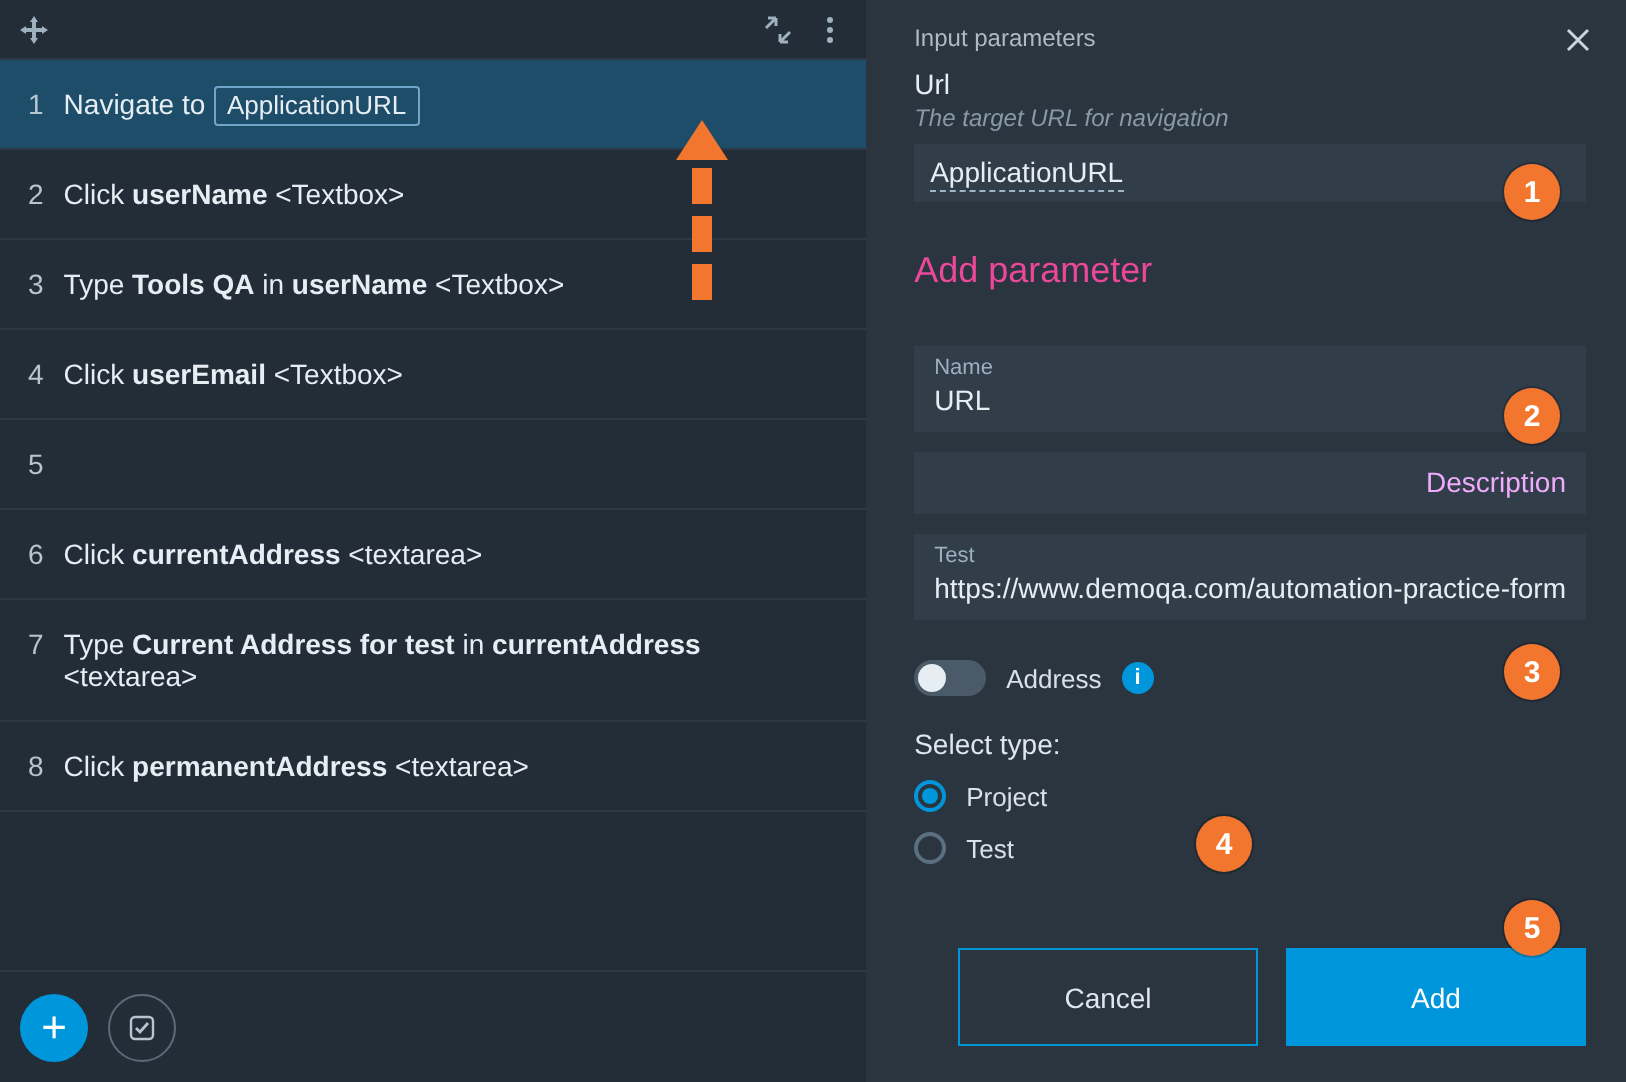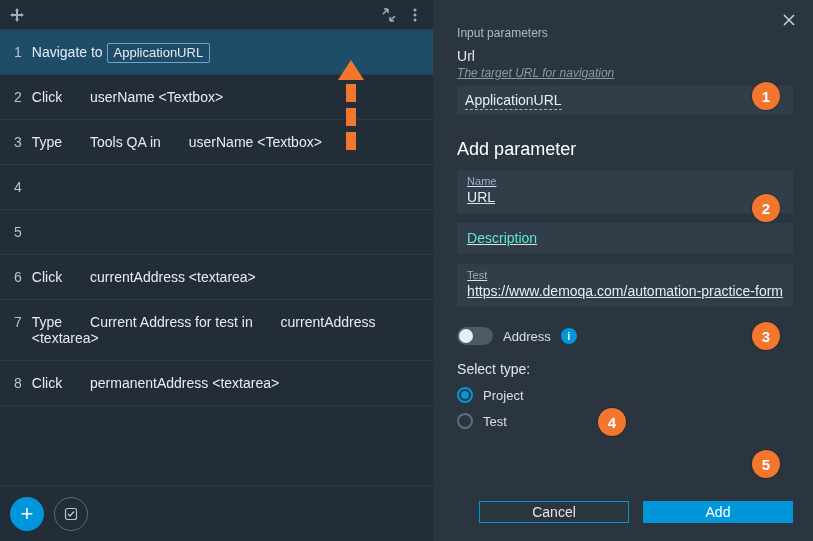--- a/index.html
+++ b/index.html
@@ -31,67 +31,66 @@
     border-bottom: 1px solid #2d3a46;
     display:flex; flex-direction:column; gap:4px;
     cursor:pointer;
   }
   .step.selected {
     background: #1e4d6a;
   }
   .step-title { display:flex; gap:10px; align-items:baseline; color:#e6edf3; font-size:14px; }
   .step-num { color:#b8c5d0; font-weight:400; }
   .step-text { color:#e6edf3; }
-  .step-text b { font-weight:400;margin-left:24px; }
+  .step-text b { font-weight:700; }
   .step-text .param {
     border:1px solid #6fa5c9; padding:1px 6px 2px; border-radius:2px;
     font-size:13px; color:#e6edf3;
   }
   .step-desc { color:#9aacb9; font-size:12px; padding-left: 20px; }
   .left-footer {
     height: 56px; display:flex; align-items:center; gap:10px;
     padding: 0 10px; border-top:1px solid #2d3a46;
   }
   .circle-btn {
     width:34px;height:34px;border-radius:50%;
     display:flex;align-items:center;justify-content:center;
     cursor:pointer;
   }
   .circle-btn.plus { background:#0096db; color:#fff; font-size:22px; font-weight:300; }
   .circle-btn.record { border:1px solid #5a6b79; color:#b8c5d0; }
 
   .right {
     flex:1; height:541px; background:#2a3540;
-    position:relative; padding: 14px 20px 18px 24px;
+    position:relative; padding: 0 20px 18px 24px;
     display:flex; flex-direction:column;
   }
   .close-x {
     position:absolute; top:10px; right:14px;
     width:20px;height:20px;display:flex;align-items:center;justify-content:center;
     color:#c9d4dd; cursor:pointer; font-size:16px;
   }
   .sec-title { color:#aeb9c4; font-size:12px; margin-top:12px; margin-bottom:8px; }
   .field-label { color:#e6edf3; font-size:14px; }
-  .field-hint { color:#8798a6; font-style:italic; font-size:12px; margin-top:2px;text-decoration:underline; }
+  .field-hint { color:#8798a6; font-style:italic; font-size:12px; margin-top:2px; }
   .field-input {
     background:#313d49; margin-top:6px; padding:6px 8px 7px;
     color:#e6edf3; font-size:14px;
   }
   .field-input.param-val { }
   .param-underline { border-bottom:1px dashed #9fb4c6; padding-bottom:1px; }
 
-  h3.addparam { color:#ffffff; font-size:18px; font-weight:400; margin-top:24px; margin-bottom:10px; }
+  h3.addparam { color:#ec4899; font-size:18px; font-weight:400; margin-top:24px; margin-bottom:27px; }
   .input-block {
     background:#313d49; padding:5px 10px 8px;
     margin-bottom:10px;
-    text-decoration:underline;
   }
   .input-block .lbl { color:#9cb0c0; font-size:11px; }
   .input-block .val { color:#e6edf3; font-size:14px; margin-top:2px; white-space:nowrap; overflow:hidden; }
-  .input-block.placeholder .val { color:#5eead4; }
+  .input-block.placeholder .val { color:#f0abfc;text-align:right; }
 
   .toggle-row { display:flex; align-items:center; gap:10px; margin-top:10px; }
   .toggle {
     width:36px; height:18px; border-radius:10px; background:#4a5a68;
     position:relative;
   }
   .toggle .knob {
     position:absolute; left:2px; top:2px; width:14px;height:14px;border-radius:50%;
     background:#e6edf3;
   }
@@ -104,21 +103,21 @@
   .radio-row { display:flex; align-items:center; gap:10px; margin-bottom:10px; cursor:pointer; }
   .radio {
     width:16px;height:16px;border-radius:50%;border:2px solid #5a6f80;
     display:flex;align-items:center;justify-content:center;
   }
   .radio.checked { border-color:#0096db; }
   .radio.checked::after { content:""; width:8px;height:8px;border-radius:50%;background:#0096db; }
 
   .btn-row { margin-top:auto; display:flex; gap:14px; justify-content:flex-end; padding-top:10px; }
   .btn {
-    width:150px; height:22px; display:flex; align-items:center; justify-content:center;
+    width:150px; height:49px; display:flex; align-items:center; justify-content:center;
     font-size:14px; cursor:pointer;
   }
   .btn.cancel { border:1px solid #0096db; color:#dfe7ee; }
   .btn.add { background:#0096db; color:#fff; }
 
   .marker {
     position:absolute; width:28px;height:28px;border-radius:50%;
     background:#f2762e; color:#fff; font-weight:600; font-size:15px;
     display:flex;align-items:center;justify-content:center;
     box-shadow:0 0 0 1px rgba(0,0,0,.2);
@@ -173,20 +172,21 @@
       </div>
       <div class="step">
         <div class="step-title">
           <span class="step-num">3</span>
           <span class="step-text">Type <b>Tools QA</b> in <b>userName</b> &lt;Textbox&gt;</span>
         </div>
       </div>
       <div class="step">
         <div class="step-title">
           <span class="step-num">4</span>
+          <span class="step-text">Click <b>userEmail</b> &lt;Textbox&gt;</span>
         </div>
       </div>
       <div class="step">
         <div class="step-title">
           <span class="step-num">5</span>
         </div>
       </div>
       <div class="step">
         <div class="step-title">
           <span class="step-num">6</span>

